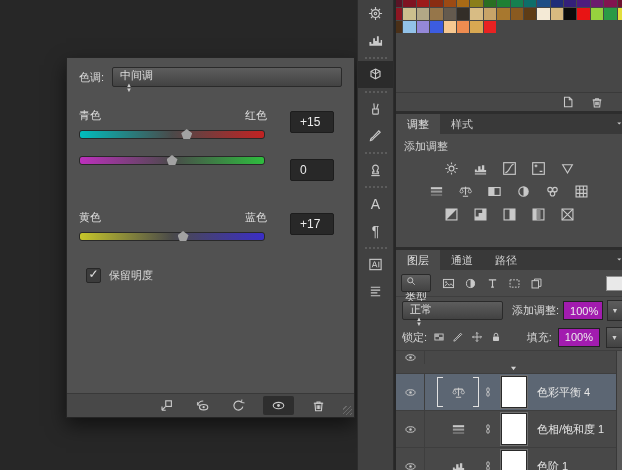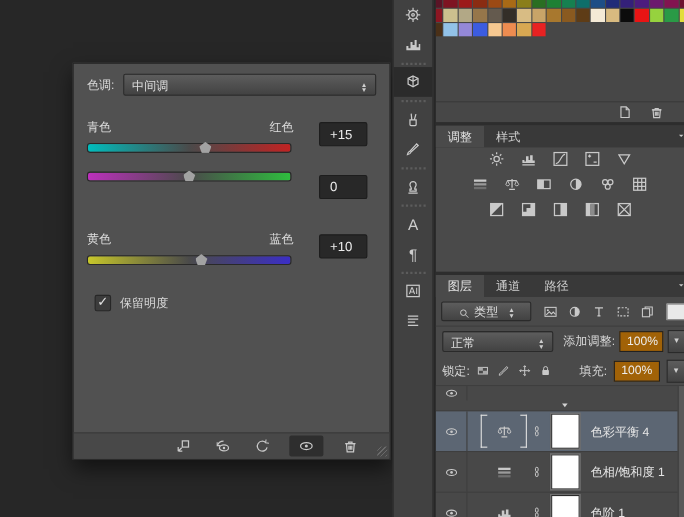--- a/index.html
+++ b/index.html
@@ -14,21 +14,21 @@
   .props-tab{background:#515151;padding:0 11px;margin-left:3px;font-size:11px;color:#dadada;display:flex;align-items:center;}
   .props-tabbar .spacer{flex:1;}
   .bar-ic{display:flex;align-items:center;padding:0 6px;}
   .props-head{display:flex;align-items:center;gap:9px;padding:5px 11px 6px;border-bottom:1px solid #444;}
   .tile-dark{width:27px;height:24px;background:#2c2c2c;border:1px solid #232323;border-radius:3px;display:flex;align-items:center;justify-content:center;}
   .tile-mask{width:24px;height:20px;background:#989898;border:1px solid #6d6d6d;border-radius:2px;display:flex;align-items:center;justify-content:center;}
   .tile-mask i{width:11px;height:11px;border-radius:50%;background:radial-gradient(circle at 50% 50%, #8f8f8f 0 2px, #343434 2px 100%);}
   .props-title{font-size:12px;color:#e3e3e3;}
   .tone-row{display:flex;align-items:center;gap:8px;padding:9px 12px 2px;}
   .dd{height:20px;background:linear-gradient(#5d5d5d,#424242);border:1px solid #2a2a2a;border-radius:2px;
-      display:flex;align-items:flex-end;color:#dedede;font-size:11px;padding:0 7px;box-sizing:border-box;}
+      display:flex;align-items:flex-start;color:#dedede;font-size:11px;padding:0 7px;box-sizing:border-box;flex-direction:column;}
   .dd .grow{flex:1;}
   .ud{display:flex;flex-direction:column;line-height:5px;font-size:6px;color:#cfcfcf;margin-left:6px;}
   .sliders{padding:6px 12px 0;position:relative;}
   .sl-group{position:relative;height:41px;margin-top:5px;}
   .sl-labels{display:flex;justify-content:space-between;width:188px;font-size:11px;color:#dedede;margin-top:13px;}
   .sl-track{width:184px;height:7px;border:1px solid #292929;border-radius:3px;margin-top:7px;position:relative;}
   .sl-thumb{position:absolute;top:-2px;width:11px;height:10px;background:#a2a2a2;
             clip-path:polygon(50% 0,100% 42%,80% 100%,20% 100%,0 42%);}
   .sl-value{position:absolute;right:8px;top:3px;width:44px;height:22px;background:#282828;border:1px solid #1d1d1d;
             border-radius:2px;color:#ececec;font-size:12px;display:flex;align-items:center;padding-left:9px;box-sizing:border-box;}
@@ -63,27 +63,27 @@
   .tab{padding:0 11px;font-size:11px;color:#cfcfcf;display:flex;align-items:center;}
   .tab.active{background:#4a4a4a;color:#e2e2e2;}
   .tab-menu{margin-left:auto;margin-right:-7px;display:flex;align-items:center;}
   .adjust{height:133px;background:#4a4a4a;border-bottom:3px solid #2d2d2d;overflow:hidden;}
   .adj-header{font-size:11px;color:#d2d2d2;padding:5px 8px 4px;}
   .adj-rows{display:flex;flex-direction:column;align-items:center;gap:7px;padding-top:2px;}
   .adj-row{display:flex;gap:9px;}
   .adj-ic{width:20px;height:16px;display:flex;align-items:center;justify-content:center;}
   .layers{background:#4a4a4a;height:314px;display:flex;flex-direction:column;}
   .filter-row{height:26px;display:flex;align-items:center;gap:7px;padding:0 5px;border-bottom:1px solid #3e3e3e;}
-  .kind-dd{height:18px;gap:3px;padding:0 14px;}
+  .kind-dd{height:18px;gap:3px;padding:0 3px;}
   .flt-ic{display:flex;align-items:center;}
   .flt-toggle{width:15px;height:13px;background:#e9e9e9;border:1px solid #8d8d8d;margin-left:auto;margin-right:-6px;}
   .blend-row{height:27px;display:flex;align-items:center;gap:4px;padding:0 6px;}
   .blend-dd{width:108px;height:19px;}
   .lbl{font-size:11px;color:#d9d9d9;white-space:nowrap;}
-  .val-box{height:19px;min-width:36px;background:#a16207;border:1px solid #212121;color:#ededed;font-size:11px;
+  .val-box{height:19px;min-width:36px;background:#a21caf;border:1px solid #212121;color:#ededed;font-size:11px;
            display:flex;align-items:center;padding:0 6px;box-sizing:border-box;}
   .dd-btn{width:15px;height:19px;background:linear-gradient(#5d5d5d,#424242);border:1px solid #2a2a2a;
           color:#cfcfcf;font-size:7px;display:flex;align-items:center;justify-content:center;margin-right:-7px;}
   .lock-row{height:26px;display:flex;align-items:center;gap:6px;padding:0 6px;border-bottom:1px solid #3e3e3e;}
   .layer-list{flex:1;background:#484848;position:relative;overflow:hidden;}
   .lrow{display:flex;align-items:center;border-bottom:1px solid #3e3e3e;background:#484848;}
   .lrow.selected{background:#5c6673;}
   .eye-cell{width:28px;align-self:stretch;border-right:1px solid #3e3e3e;display:flex;align-items:center;justify-content:center;flex:0 0 auto;}
   .lname{font-size:11px;color:#e6e6e6;margin-left:10px;white-space:nowrap;}
   .thumb-zone{width:42px;display:flex;align-items:center;justify-content:center;margin-left:12px;position:relative;height:30px;flex:0 0 auto;}
@@ -127,21 +127,21 @@
         <div class="sl-value">0</div>
       </div>
       <div class="sl-group">
         <div class="sl-labels">
           <span>黄色</span>
           <span>蓝色</span>
         </div>
         <div class="sl-track" style="background: linear-gradient(to right, rgb(198, 198, 42), rgb(74, 74, 74) 50%, rgb(59, 46, 198));">
           <div class="sl-thumb" style="left: calc(56% - 5.5px);"></div>
         </div>
-        <div class="sl-value">+10</div>
+        <div class="sl-value">+17</div>
       </div>
     </div>
   <div class="chk-row">
     <span class="chk-box">✓</span>
     <span class="txt">保留明度</span>
   </div>
   <div class="props-footer">
       <span class="ftr-ic">
         <span style="display: flex; align-items: center;">
           <svg viewBox="0 0 16 16" width="15" height="15" fill="none" stroke="#c9c9c9" stroke-width="1.2" style="display:block">
@@ -355,20 +355,21 @@
         <div class="tab">样式</div>
         <span class="tab-menu">
           <span style="display: flex; align-items: center;">
             <svg viewBox="0 0 16 16" width="13" height="13" fill="none" stroke="#c9c9c9" stroke-width="1.2" style="display:block">
               <path d="M1.5 5.5 4 8l2.5-2.5z" fill="#c9c9c9" stroke="none"></path>
               <path d="M7.5 5h6M7.5 7.6h6M7.5 10.2h6" stroke-width="1.1"></path>
             </svg>
           </span>
         </span>
       </div>
+    <div class="adj-header">添加调整</div>
     <div class="adj-rows">
         <div class="adj-row">
           <span class="adj-ic">
             <span style="display: flex; align-items: center;">
               <svg viewBox="0 0 16 16" width="15" height="15" fill="none" stroke="#c9c9c9" stroke-width="1.2" style="display:block">
                 <circle cx="8" cy="8" r="2.6"></circle>
                 <path d="M8 1.5v2M8 12.5v2M1.5 8h2M12.5 8h2M3.5 3.5l1.4 1.4M11.1 11.1l1.4 1.4M12.5 3.5l-1.4 1.4M4.9 11.1l-1.4 1.4"></path>
               </svg>
             </span>
           </span>

